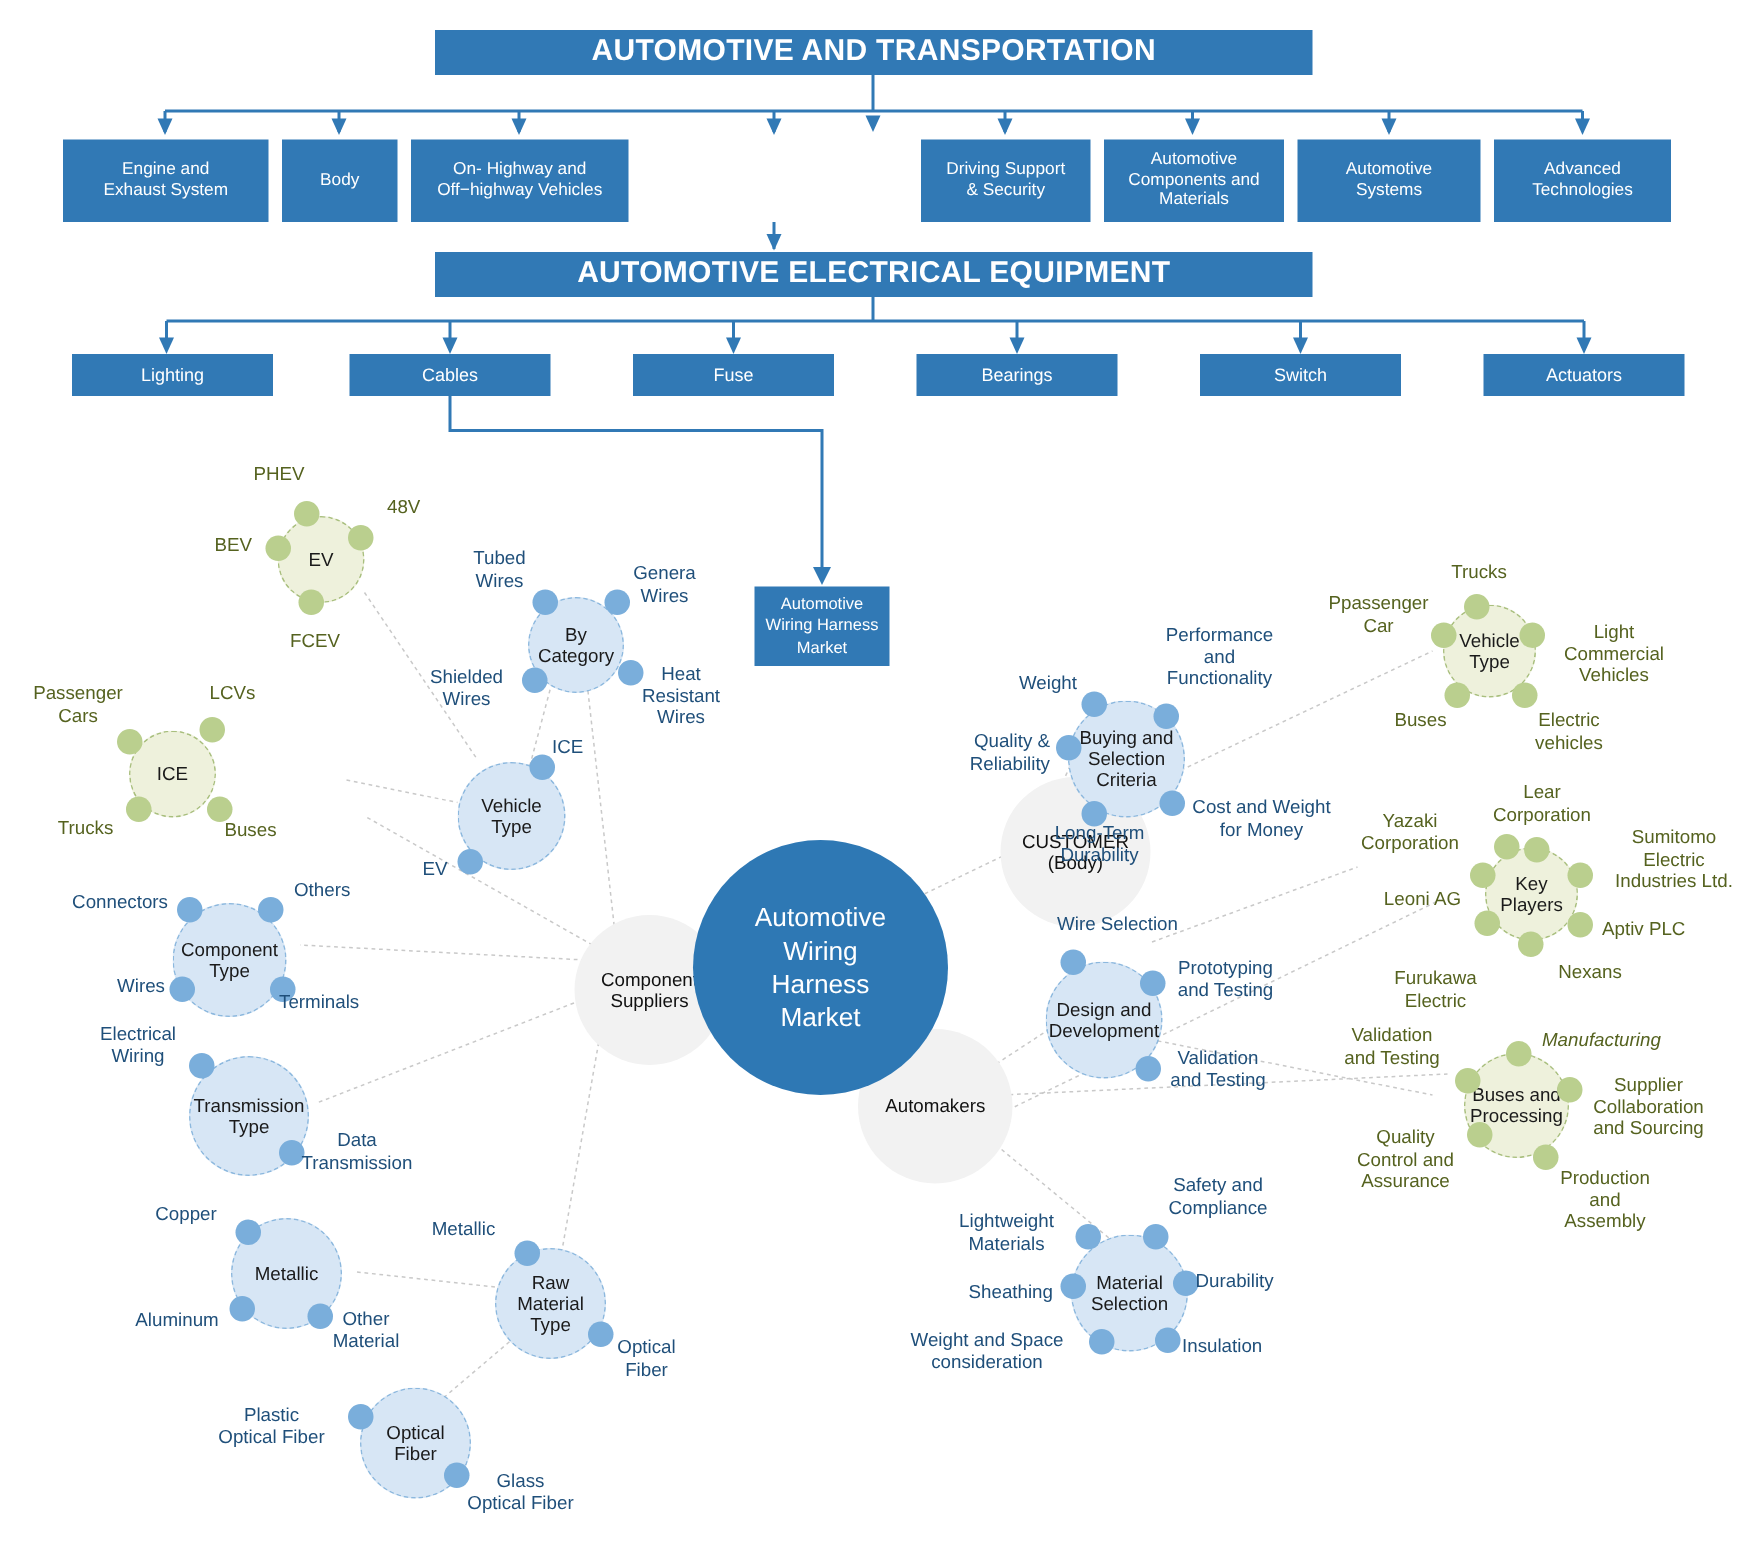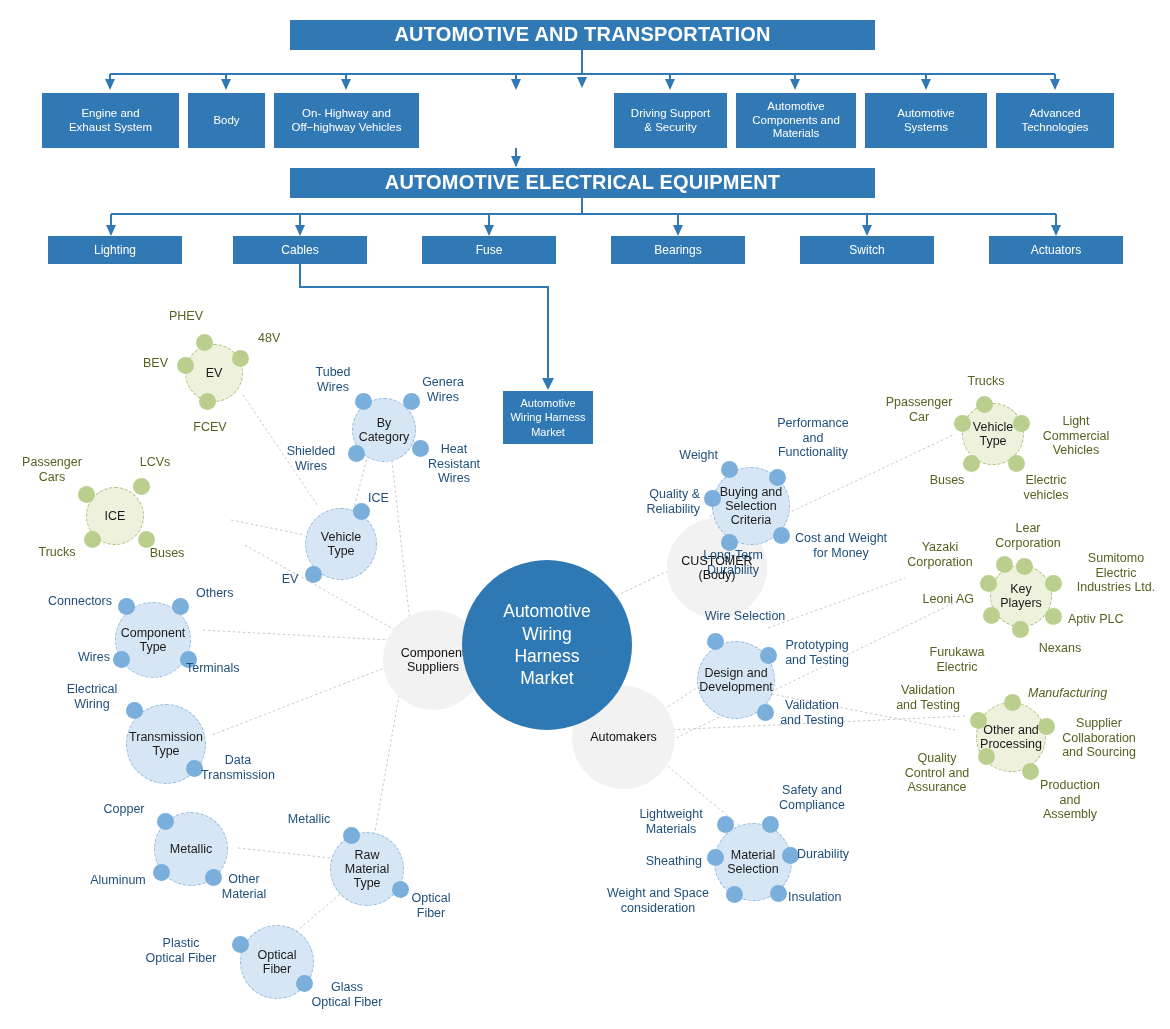--- a/index.html
+++ b/index.html
@@ -317,21 +317,21 @@
 Development</div>
   <div class="dot blue" style="left:707px;top:633px;width:17px;height:17px;"></div>
   <div class="dot blue" style="left:760px;top:647px;width:17px;height:17px;"></div>
   <div class="dot blue" style="left:757px;top:704px;width:17px;height:17px;"></div>
   <div class="lbl blue c" style="left:745px;top:609px;">Wire Selection</div>
   <div class="lbl blue c" style="left: 817px; top: 638px; white-space: pre;">Prototyping
 and Testing</div>
   <div class="lbl blue c" style="left: 812px; top: 698px; white-space: pre;">Validation
 and Testing</div>
 
-  <div class="node green" style="left: 976px; top: 702px; width: 70px; height: 70px; white-space: pre;">Other and
+  <div class="node green" style="left: 976px; top: 702px; width: 70px; height: 70px; white-space: pre;">Buses and
 Processing</div>
   <div class="dot green" style="left:1004px;top:694px;width:17px;height:17px;"></div>
   <div class="dot green" style="left:1038px;top:718px;width:17px;height:17px;"></div>
   <div class="dot green" style="left:1022px;top:763px;width:17px;height:17px;"></div>
   <div class="dot green" style="left:978px;top:748px;width:17px;height:17px;"></div>
   <div class="dot green" style="left:970px;top:712px;width:17px;height:17px;"></div>
   <div class="lbl green l" style="left:1028px;top:686px;font-style:italic;">Manufacturing</div>
   <div class="lbl green c" style="left: 1099px; top: 716px; white-space: pre;">Supplier
 Collaboration
 and Sourcing</div>

